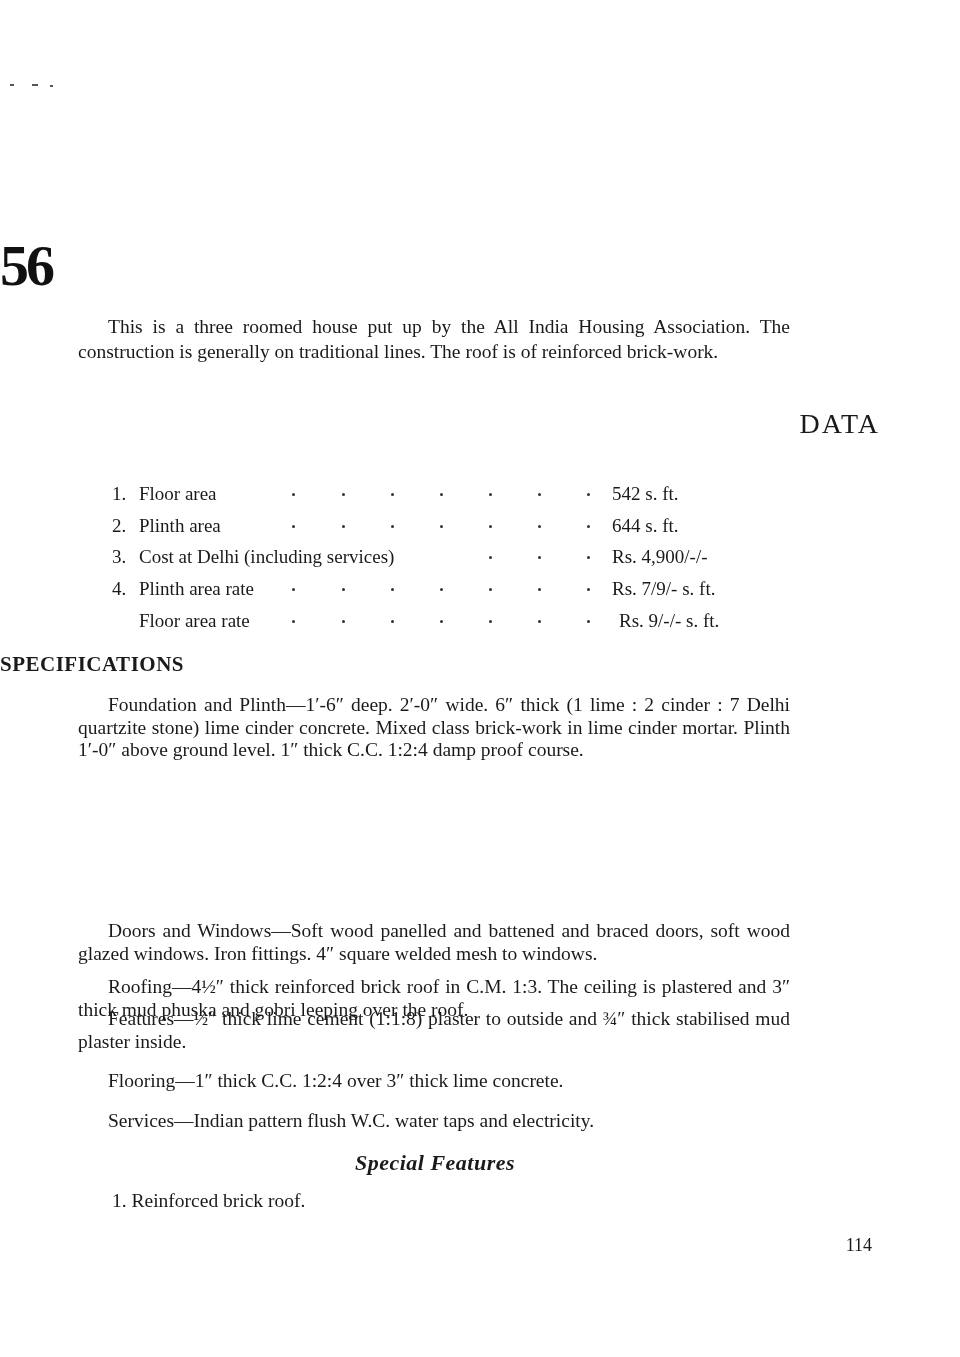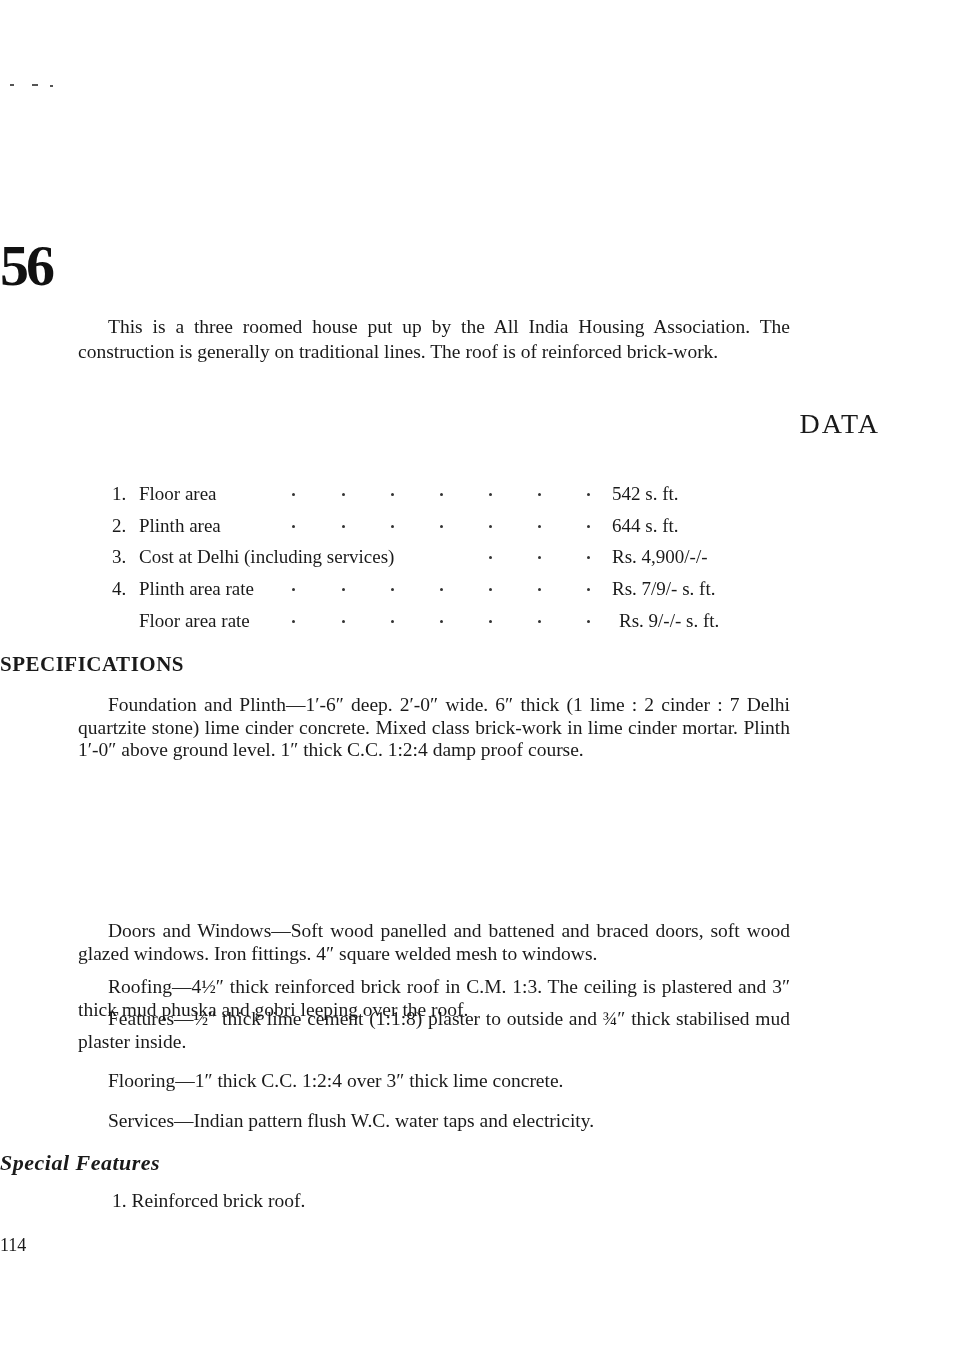--- a/index.html
+++ b/index.html
@@ -112,37 +112,39 @@
     text-align: justify;
     text-indent: 30px;
   }
   .spec .term {
     font-weight: normal;
   }
   .special-title {
     position: absolute;
     left: 0; width: 870px;
     top: 1150px;
+    text-align: center;
     font-size: 22px;
     font-weight: bold;
     font-style: italic;
     letter-spacing: 0.5px;
   }
   .feature-item {
     position: absolute;
     left: 112px;
     top: 1190px;
     font-size: 19.5px;
   }
   .page-number {
     position: absolute;
     left: 0; width: 856px;
     top: 1235px;
-    text-align: left;
+    text-align: right;
     font-size: 18px;
+    padding-left: 16px;
   }
 </style>
 </head>
 <body>
 
 <div class="page">
 
   <div class="speck" style="left:10px;top:84px;width:4px;"></div>
   <div class="speck" style="left:32px;top:84px;width:6px;"></div>
   <div class="speck" style="left:50px;top:85px;width:3px;"></div>

